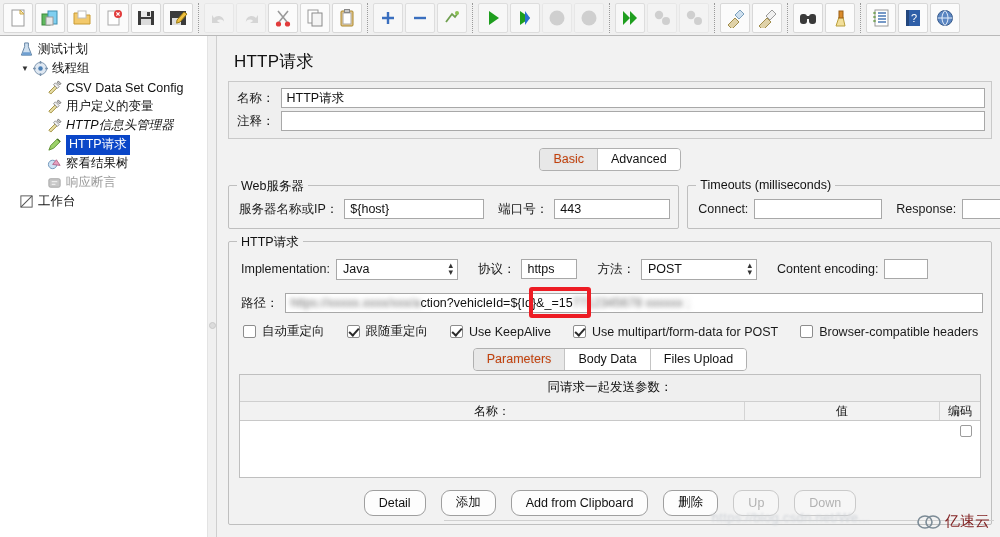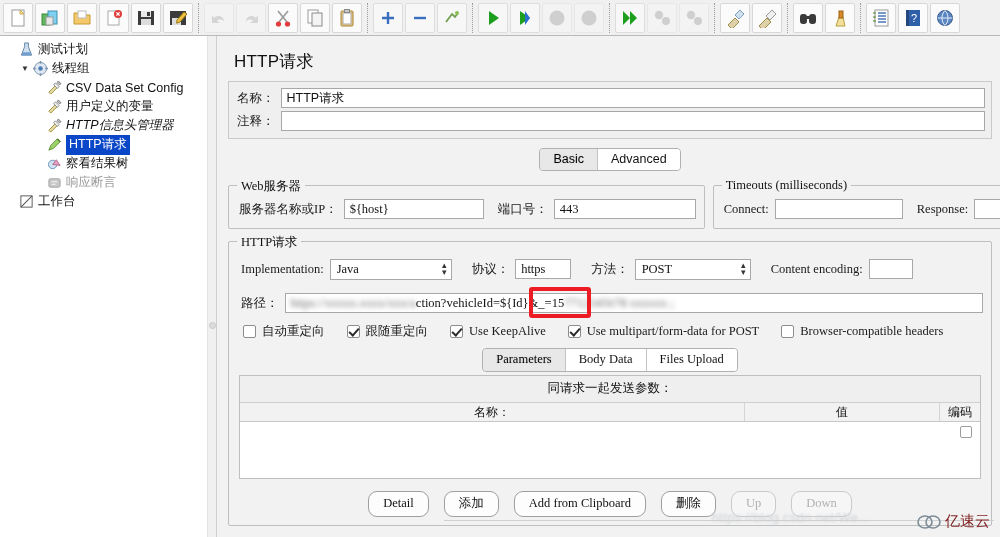--- a/index.html
+++ b/index.html
@@ -90,26 +90,26 @@
   .tabstrip { display: flex; justify-content: center; margin: 9px 0 4px 0; }
   .tabs {
     display: inline-flex; border: 1px solid #b0b0b0; border-radius: 4px;
     overflow: hidden; background: #e7e7e7;
   }
   .tab {
     padding: 3px 13px 4px 13px; font-size: 12.5px; background: #ffffff;
     border-right: 1px solid #c4c4c4; cursor: pointer; color: #111;
   }
   .tab:last-child { border-right: none; }
-  .tab.sel { background: #e8e8e8; color: #000000; text-shadow: 0 0 2px #cfcfcf; }
+  .tab.sel { background: #e8e8e8; color: #c2410c; text-shadow: 0 0 2px #cfcfcf; }
 
   
   .group {
     position: relative; border: 1px solid #bfbfbf; border-radius: 2px;
-    margin: 10px 2px 0 2px; padding: 10px 8px 8px 8px; background: #f2f2f2; font-family: Liberation Serif, serif;
+    margin: 10px 2px 0 2px; padding: 10px 8px 8px 8px; background: #f2f2f2;
   }
   .group > .gtitle {
     position: absolute; top: -8px; left: 8px; background: #f2f2f2;
     padding: 0 4px; font-size: 12.5px; color: #111;
   }
 
   .cbrow { display: flex; align-items: center; margin: 9px 0 2px 6px; font-size: 12.5px; }
   .cb {
     width: 13px; height: 13px; border: 1px solid #8d8d8d; background: #fff;
     border-radius: 2px; margin-right: 6px; position: relative; flex: 0 0 13px;
@@ -515,21 +515,21 @@
         </div>
     </div>
 
     <div style="display:flex; gap:8px; margin:0 2px;">
       <div class="group" style="flex:1; margin:10px 0 0 0;">
         <span class="gtitle">Web服务器</span>
         <div class="formrow" style="margin:2px 0 0 0;">
           <span class="flabel" style="padding-left:2px;">服务器名称或IP：</span>
           <span class="jfield" style="width:140px;">${host}</span>
           <span class="flabel" style="padding-left:14px;">端口号：</span>
-          <span class="jfield" style="width:142px;">443</span>
+          <span class="jfield" style="width:116px;">443</span>
         </div>
       </div>
       <div class="group" style="flex:1; margin:10px 0 0 0;">
         <span class="gtitle">Timeouts (milliseconds)</span>
         <div class="formrow" style="margin:2px 0 0 0;">
           <span class="flabel" style="padding-left:2px;">Connect:</span>
           <span class="jfield" style="width:128px;"></span>
           <span class="flabel" style="padding-left:14px;">Response:</span>
           <span class="jfield" style="width:60px;"></span>
         </div>

